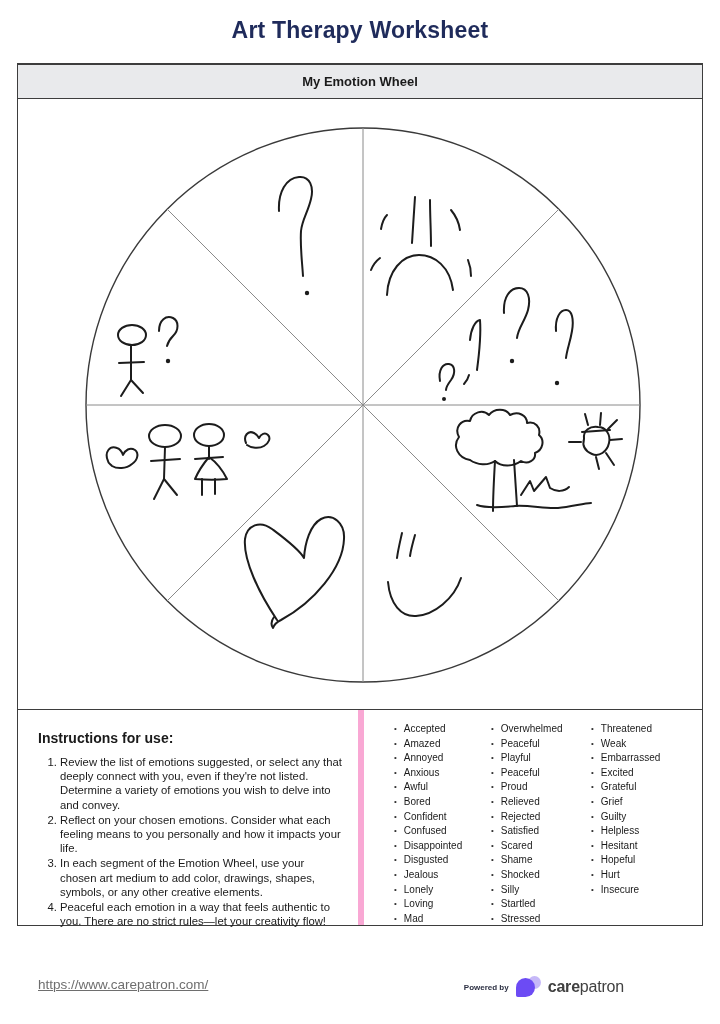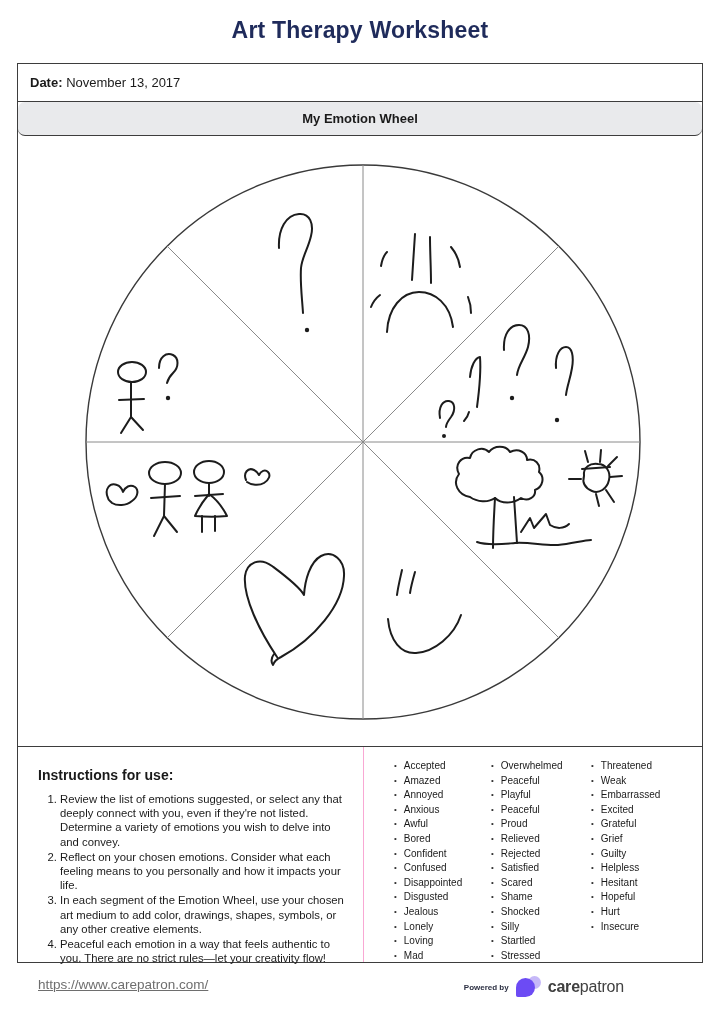--- a/index.html
+++ b/index.html
@@ -5,26 +5,26 @@
   * { margin:0; padding:0; box-sizing:border-box; }
   html,body { width:720px; height:1024px; background:#ffffff; font-family:"Liberation Sans", sans-serif; color:#1a1a1a; position:relative; }
   .page-title { text-align:center; padding-top:17px; font-size:23px; font-weight:bold; color:#1f2b5b; letter-spacing:.2px; }
 
   .worksheet-table { position:absolute; left:17px; top:63px; width:686px; border:1.5px solid #3d3d3d; background:#fff; }
   .row-fields { display:flex; border-bottom:1px solid #3d3d3d; }
   .cell-field { padding:11px 12px; font-size:13px; }
   .cell-name { width:246px; border-right:1px solid #3d3d3d; }
   .cell-date { flex:1; }
   .field-label { font-weight:bold; }
-  .row-header { background:#e9eaec; border-bottom:1px solid #3d3d3d; text-align:center; font-weight:bold; font-size:13px; padding:9px 16px;border-radius:7px; }
+  .row-header { background:#e9eaec; border-bottom:1px solid #3d3d3d; text-align:center; font-weight:bold; font-size:13px; padding:9px 16px; }
   .row-wheel { height:611px; border-bottom:1px solid #3d3d3d; overflow:hidden; }
   .row-wheel svg { display:block; }
 
   .row-bottom { display:flex; height:215px; }
-  .cell-instructions { width:346px; border-right:1px solid #f9a8d4; padding:20px 15px 0 20px; }
+  .cell-instructions { width:346px; border-right:6px solid #f9a8d4; padding:20px 15px 0 20px; }
   .instructions-heading { font-size:14px; font-weight:bold; margin-bottom:9px; }
   .instructions-list { margin-left:22px; font-size:11.3px; line-height:14.2px; }
   .instructions-list li { margin-bottom:1px; }
 
   .cell-emotions { flex:1; padding:12px 0 0 30px; display:flex; }
   .emotion-col { list-style:none; font-size:10px; line-height:13.6px; }
   .emotion-col-1 { width:97px; }
   .emotion-col-2 { width:100px; }
   .emotion-col-3 { width:auto; }
   .emotion-col li::before { content:"•"; font-size:8px; margin-right:7px; position:relative; top:-1px; color:#333; }
@@ -45,24 +45,20 @@
   .wheel-spoke { stroke:#8a8a8a; stroke-width:1; }
 </style>
 </head>
 <body>
 
 <div class="page-title">Art Therapy Worksheet</div>
 
 <div class="worksheet-table">
 
   <div class="row-fields">
-    <div class="cell-field cell-date">
-      <span class="field-label">Date:</span>
-      <span>November 13, 2017</span>
-    </div>
   </div>
 
   <div class="row-header">My Emotion Wheel</div>
 
   <div class="row-wheel">
     <svg width="683" height="611" viewBox="0 0 683 611">
 
       <g>
         <circle class="wheel-outline" cx="345" cy="306" r="277"></circle>
         <line class="wheel-spoke" x1="345" y1="29" x2="345" y2="583"></line>

